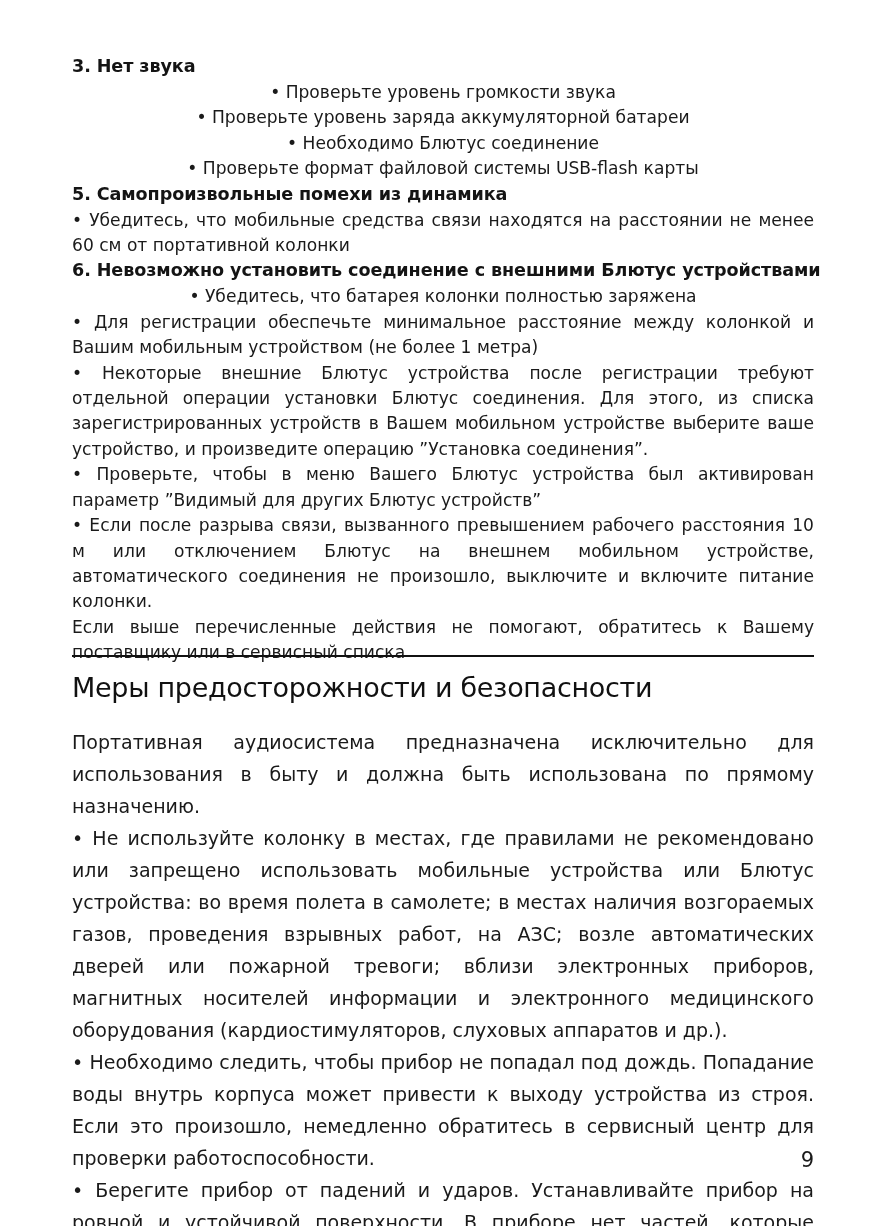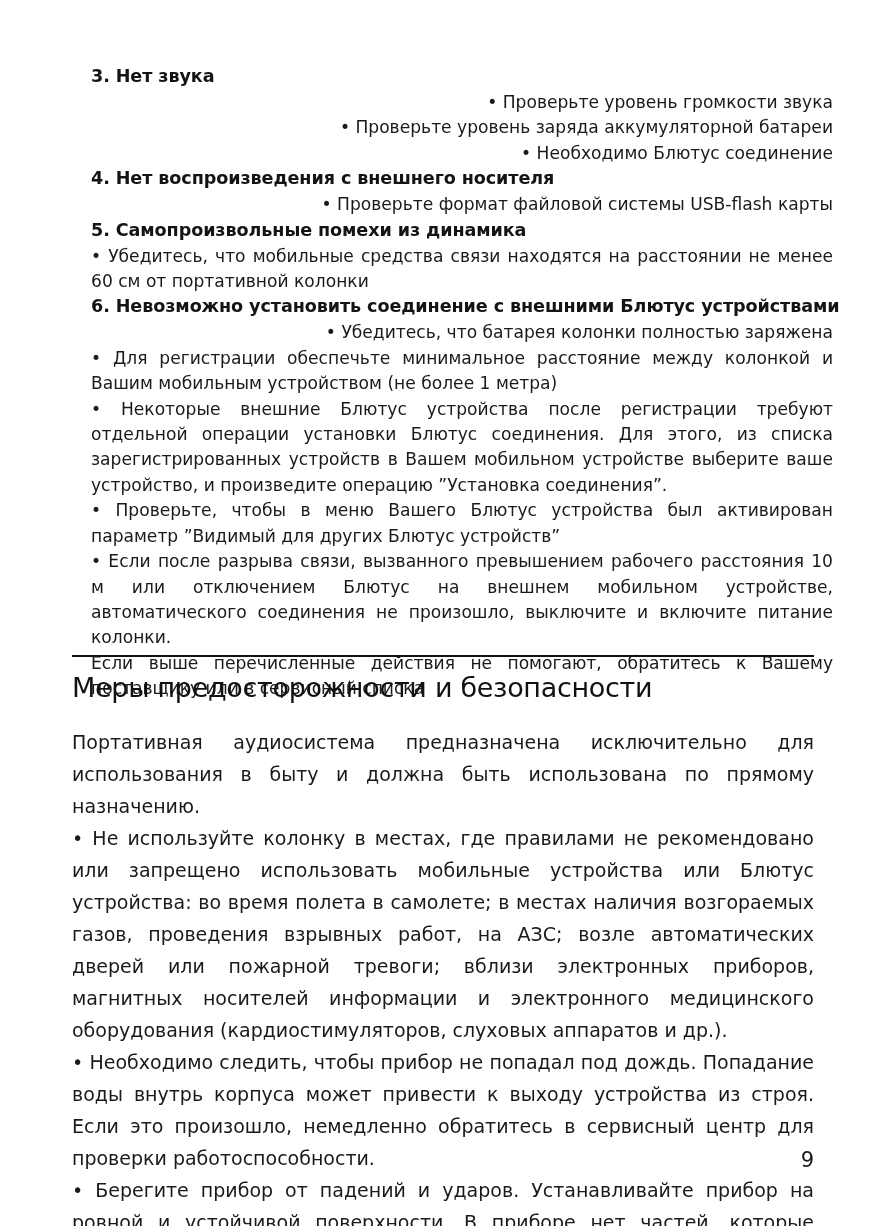--- a/index.html
+++ b/index.html
@@ -22,23 +22,22 @@
     left: 72px;
     top: 0;
     width: 742px;
     height: 1226px;
   }
 
   
   .tshoot {
     position: absolute;
     left: 0;
-    top: 64px;
+    top: 54px;
     width: 742px;
-    margin-left: 19px;
   }
 
   h3.sec-head {
     margin: 0;
     padding: 0 0 1px 0;
     font-size: 17.6px;
     font-weight: bold;
     line-height: 25px;
     letter-spacing: -0.1px;
     color: #141414;
@@ -51,21 +50,21 @@
     padding: 0;
     font-size: 17.1px;
     line-height: 25.4px;
     color: #1a1a1a;
     text-align: justify;
     text-justify: inter-word;
     -webkit-hyphens: manual;
     hyphens: manual;
   }
   p.nojust {
-    text-align: right;
+    text-align: center;
   }
 
   
   .safety {
     position: absolute;
     left: 0;
     top: 655px;
     width: 742px;
   }
   .rule {
@@ -107,21 +106,20 @@
 
 <div class="page">
 
   <section class="tshoot">
 
     <h3 class="sec-head">3. Нет звука</h3>
     <p class="bullet nojust">• Проверьте уровень громкости звука</p>
     <p class="bullet nojust">• Проверьте уровень заряда аккумуляторной батареи</p>
     <p class="bullet nojust">• Необходимо Блютус соединение</p>
 
-    <h3 class="sec-head">4. Нет воспроизведения с внешнего носителя</h3>
     <p class="bullet nojust">• Проверьте формат файловой системы USB-flash карты</p>
 
     <h3 class="sec-head">5. Самопроизвольные помехи из динамика</h3>
     <p class="bullet">• Убедитесь, что мобильные средства связи находятся на расстоянии не менее 60 см от портативной колонки</p>
 
     <h3 class="sec-head">6. Невозможно установить соединение с внешними Блютус устройствами</h3>
     <p class="bullet nojust">• Убедитесь, что батарея колонки полностью заряжена</p>
     <p class="bullet">• Для регистрации обеспечьте минимальное расстояние между колонкой  и Вашим мобильным устройством (не более 1 метра)</p>
     <p class="bullet">• Некоторые внешние Блютус устройства после регистрации требуют отдельной операции установки Блютус соединения. Для этого, из списка зарегистрированных устройств в Вашем мобильном устройстве выберите ваше устройство, и произведите операцию ”Установка соединения”.</p>
     <p class="bullet">• Проверьте, чтобы в меню Вашего Блютус устройства был активирован параметр ”Видимый для других Блютус устройств”</p>

